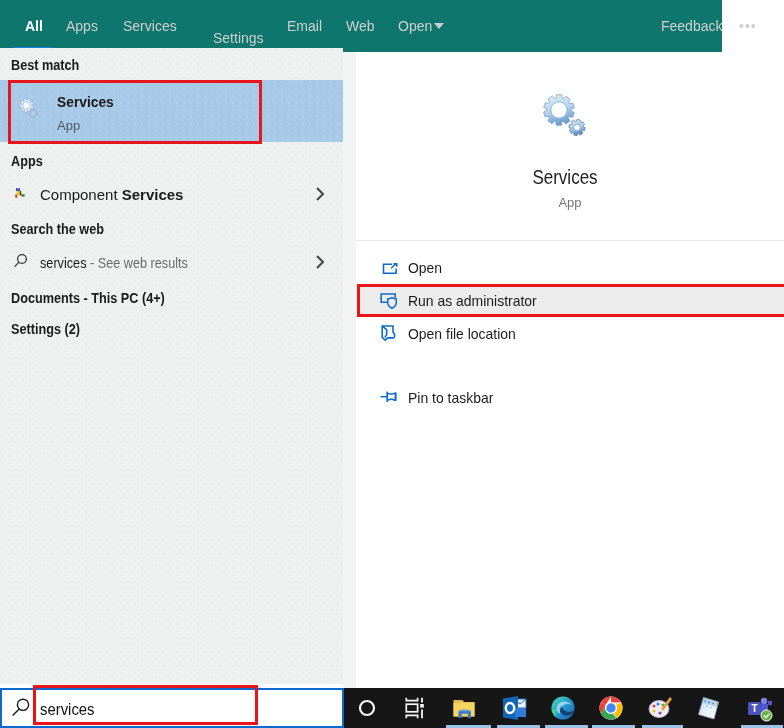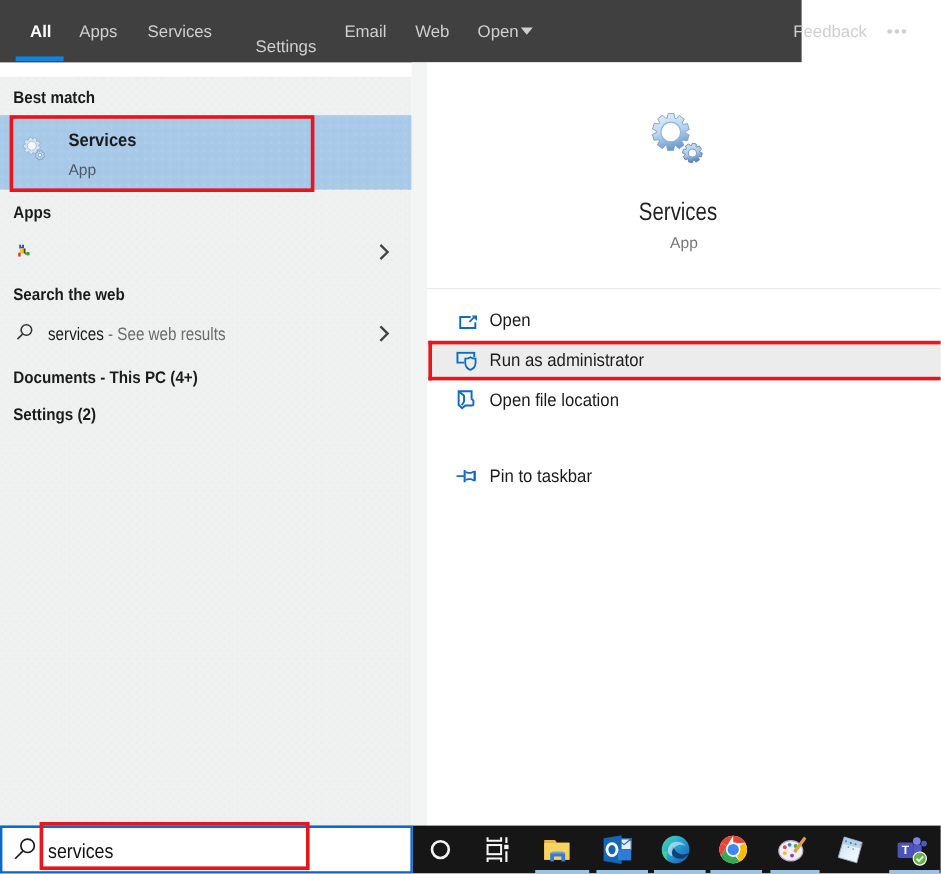--- a/index.html
+++ b/index.html
@@ -1,27 +1,27 @@
 <!DOCTYPE html>
 <html><head>
 <meta charset="utf-8">
 <style>
   * { margin:0; padding:0; box-sizing:border-box; }
   html,body { width:784px; height:728px; overflow:hidden; }
   body { font-family:"Liberation Sans", sans-serif; position:relative; background:#fff; }
   .abs { position:absolute; }
 
   
-  #topbar { position:absolute; left:0; top:0; width:668px; height:52px; background:#404040;text-decoration:underline; }
+  #topbar { position:absolute; left:0; top:0; width:722px; height:52px; background:#0f766e;text-decoration:underline; }
   #topbar .tab { position:absolute; top:18px; font-size:14px; color:#cfcfcf; white-space:nowrap; }
   #topbar .tab.all { color:#fff; font-weight:bold; }
   #allline { position:absolute; left:13px; top:47px; width:40px; height:4px; background:#1182de; }
 
   
-  #leftpanel { position:absolute; left:0; top:64px; width:343px; height:636px;
+  #leftpanel { position:absolute; left:0; top:48px; width:343px; height:636px;
     background-color:#eff1f1;
     background-image:radial-gradient(circle at 2px 2px, #e9ecec 0.8px, transparent 1px),
                      radial-gradient(circle at 5px 6px, #ebeeee 0.8px, transparent 1px);
     background-size:7px 7px; }
   #midstrip { position:absolute; left:343px; top:52px; width:13px; height:636px; background:#f3f4f4; }
   #rightpanel { position:absolute; left:356px; top:52px; width:428px; height:636px; background:#ffffff; }
 
   
   .lhead { position:absolute; left:11px; font-size:14px; font-weight:bold; color:#1b1b1b; transform-origin:left center; transform:scaleX(0.905); white-space:nowrap; }
   #bluerow { position:absolute; left:0; top:32px; width:343px; height:62px;
@@ -87,20 +87,21 @@
 
   <svg class="abs" style="left:12px; top:138px;" width="14" height="14" viewBox="0 0 14 14">
     <path d="M4 2 h1.6 v1.6 h0.8 V2 H8 v3 H4 Z" fill="#3b49c8"></path>
     <rect x="4.6" y="5" width="4.6" height="4" fill="#e8c32a"></rect>
     <path d="M7.8 5 h1.4 v4 H7.8 Z" fill="#1a1a1a" opacity="0.75"></path>
     <rect x="3.2" y="8.6" width="2" height="3.2" fill="#d33b28"></rect>
     <rect x="10" y="8" width="2.6" height="2.8" fill="#2ca832"></rect>
     <circle cx="9.3" cy="9.3" r="0.9" fill="#d33b28"></circle>
     <rect x="5.2" y="5.6" width="1.2" height="1.2" fill="#f6e27a"></rect>
   </svg>
+  <div class="abs item-text" style="left:40px; top:138px;">Component <b>Services</b></div>
   <svg class="chev" style="top:139px;" viewBox="0 0 10 14">
       <path d="M2 1 L8 7 L2 13" fill="none" stroke="#444" stroke-width="2"></path>
     </svg>
 
   <div class="lhead" style="top:173px;">Search the web</div>
 
   <svg class="abs" style="left:13px; top:205px;" width="15" height="15" viewBox="0 0 15 15">
     <circle cx="9" cy="6" r="4.4" fill="none" stroke="#333" stroke-width="1.3"></circle>
     <path d="M5.8 9.4 L1.5 13.6" stroke="#333" stroke-width="1.3"></path>
   </svg>

